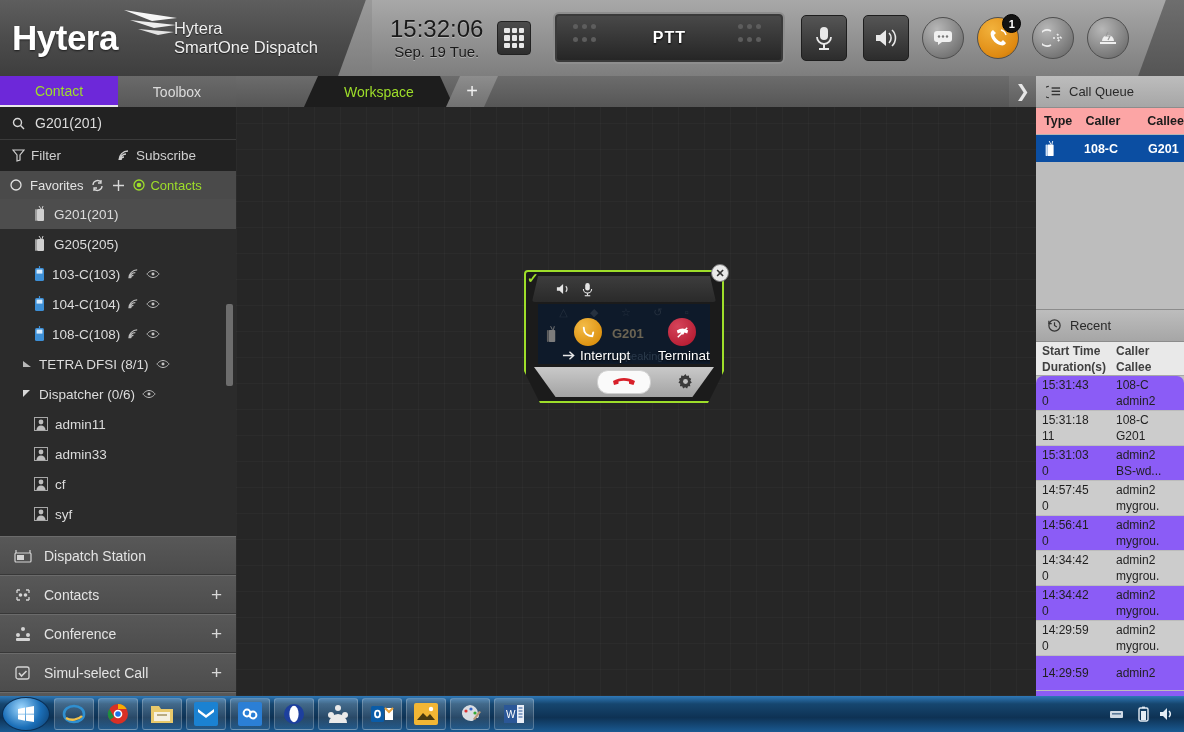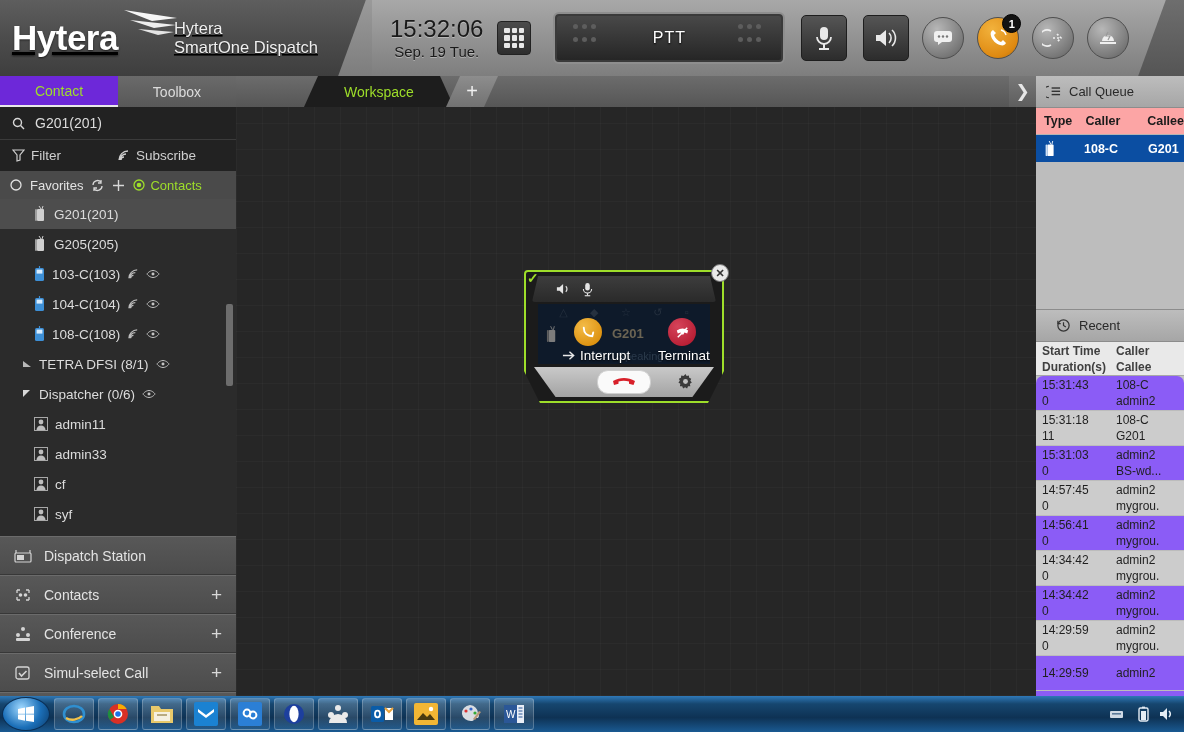--- a/index.html
+++ b/index.html
@@ -13,21 +13,21 @@
 
   
   .header{
     position:absolute;left:0;top:0;width:1184px;height:76px;
     background:linear-gradient(180deg,#6e6e6e 0%,#5a5a5a 40%,#4a4a4a 100%);
     overflow:hidden;
   }
   .hdr-left{
     position:absolute;left:0;top:0;width:370px;height:76px;
     background:linear-gradient(180deg,#5e5e5e 0%,#4c4c4c 50%,#3e3e3e 100%);
-    display:flex;align-items:center;text-decoration:underline;
+    display:flex;align-items:center;
   }
   .brand-logo{
     font-size:35px;font-weight:bold;color:#ffffff;margin-left:12px;
     letter-spacing:-0.5px;text-shadow:0 1px 2px rgba(0,0,0,.6);
     position:relative;
   }
   .wing{
     position:absolute;left:122px;top:8px;width:62px;height:30px;pointer-events:none;
   }
   .brand-sub{
@@ -63,21 +63,21 @@
     gap:2px;padding:6px;box-sizing:border-box;
   }
   .keypad-btn i{background:#e8e8e8;border-radius:1px;display:block;}
   .ptt{
     margin-left:22px;width:228px;height:48px;position:relative;
     background:linear-gradient(180deg,#4a4a4a,#242424);
     border:2px solid #8e8e8e;border-radius:6px;
     display:flex;align-items:center;justify-content:center;
     box-shadow:inset 0 0 0 2px #3a3a3a;
   }
-  .ptt-label{color:#fff;font-size:16px;font-weight:normal;letter-spacing:1px;
+  .ptt-label{color:#fff;font-size:16px;font-weight:bold;letter-spacing:1px;
     text-shadow:0 1px 2px #000;}
   .ptt-dots{position:absolute;top:10px;display:grid;grid-template-columns:repeat(3,9px);
     grid-template-rows:repeat(2,13px);}
   .ptt-dots.l{left:18px;} .ptt-dots.r{right:18px;}
   .ptt-dots u{width:5px;height:5px;border-radius:50%;background:#5d5d5d;display:block;}
   .sqbtn{
     margin-left:16px;width:44px;height:44px;border-radius:5px;
     background:linear-gradient(180deg,#555,#2c2c2c);border:1px solid #1e1e1e;
     display:flex;align-items:center;justify-content:center;
   }
@@ -257,21 +257,21 @@
   .rp-cols .c1{width:40px;} .rp-cols .c2{width:64px;} .rp-cols .c3{flex:1;}
   .queue-body{height:174px;background:#bdbdbd;}
   .q-row{
     display:flex;align-items:center;height:27px;background:#0b4ea2;color:#fff;
     font-size:12.5px;font-weight:bold;
   }
   .q-row .c1{width:40px;padding-left:8px;box-sizing:border-box;}
   .q-row .c2{width:64px;padding-left:8px;box-sizing:border-box;}
   .q-row .c3{flex:1;padding-left:8px;box-sizing:border-box;}
   .rp-head2{
-    height:31px;display:flex;align-items:center;gap:8px;padding-left:20px;
+    height:31px;display:flex;align-items:center;gap:8px;padding-left:11px;
     background:linear-gradient(180deg,#bdbdbd,#a6a6a6);
     color:#2a2a2a;font-size:13px;border-top:1px solid #8c8c8c;border-bottom:1px solid #8c8c8c;
   }
   .rec-cols{
     display:flex;background:#e9e9e9;font-size:12px;font-weight:bold;color:#404040;
     border-bottom:1px solid #a8a8a8;height:33px;
   }
   .rec-cols .k{display:flex;flex-direction:column;justify-content:center;line-height:16px;}
   .rec-cols .k1{width:74px;padding-left:6px;} .rec-cols .k2{flex:1;}
   .rec-body{background:#8b5cf6;overflow:hidden;height:394px;border-radius:7px;}

